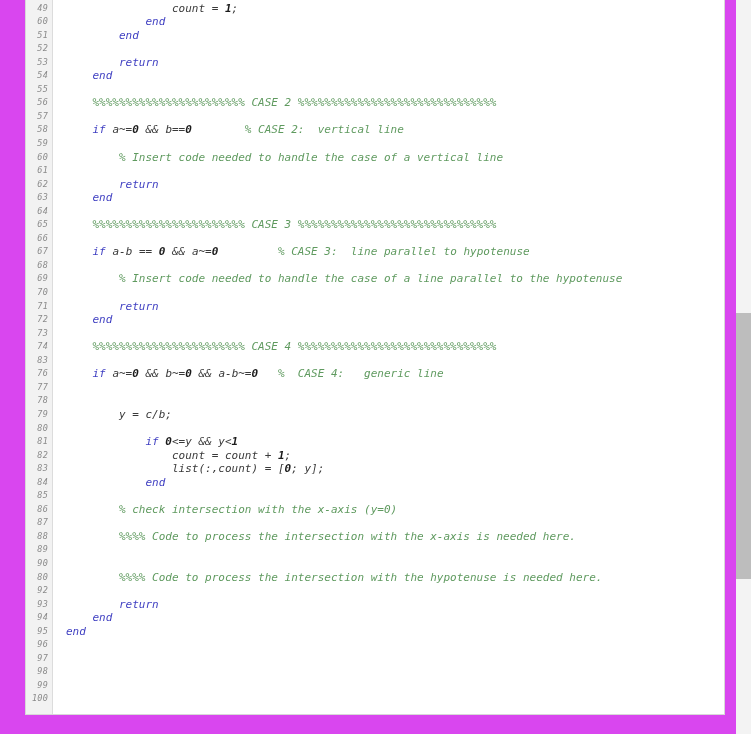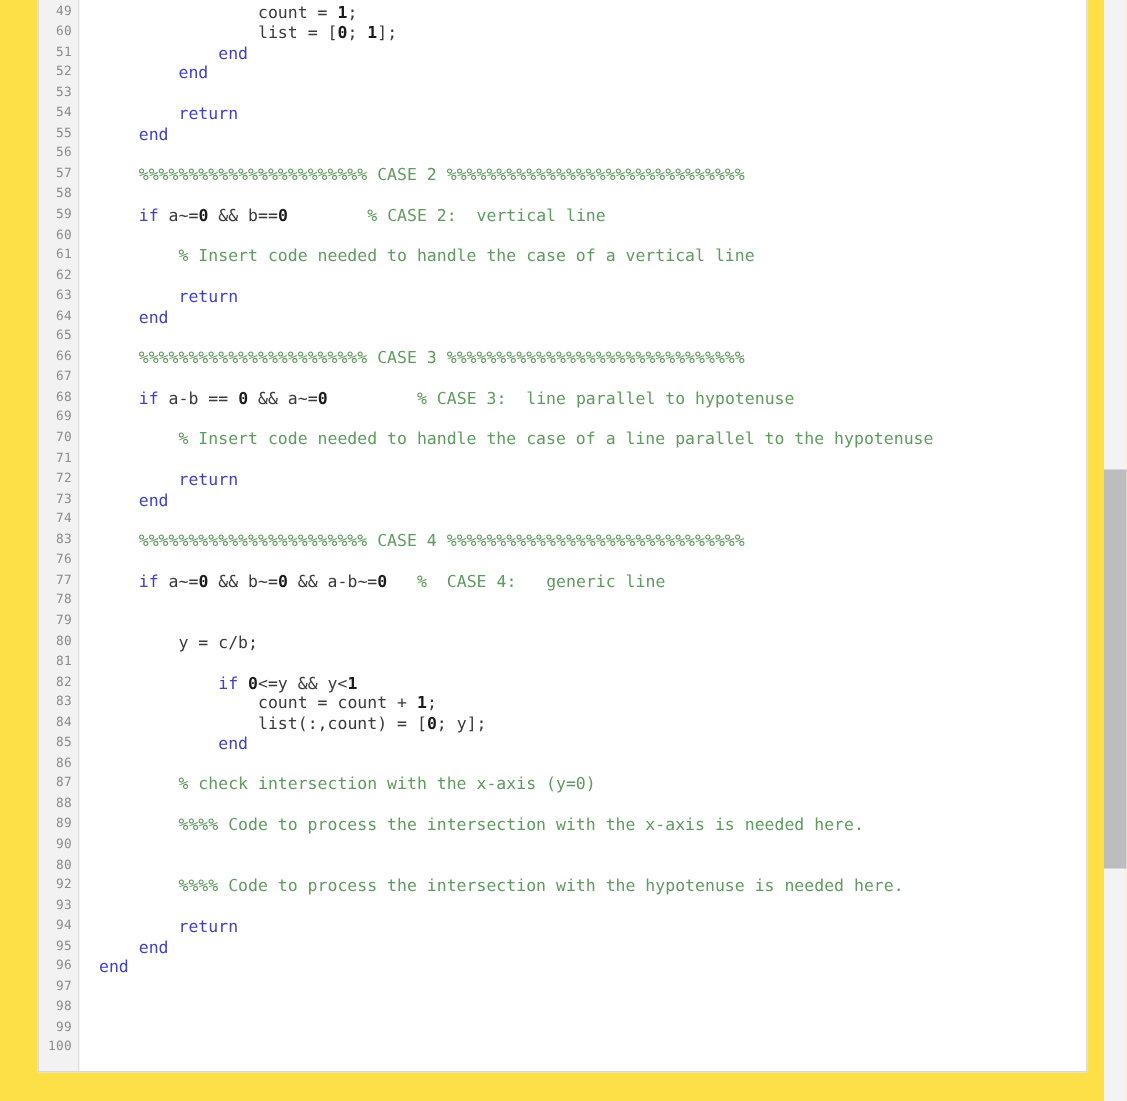--- a/index.html
+++ b/index.html
@@ -11,21 +11,22 @@
     width: 751px;
     height: 734px;
     overflow: hidden;
     font-family: "DejaVu Sans Mono", "Liberation Mono", monospace;
   }
 
   #page {
     position: relative;
     width: 751px;
     height: 734px;
-    background: #fde047;
+    background: #d946ef;
+    font-style: italic;
   }
 
   
   #code-block {
     position: absolute;
     left: 25px;
     top: -12px;
     width: 700px;
     height: 727px;
     box-sizing: border-box;
@@ -156,21 +157,20 @@
         <div class="ln">96</div>
         <div class="ln">97</div>
         <div class="ln">98</div>
         <div class="ln">99</div>
         <div class="ln">100</div>
       </div>
 
     <div id="code-lines">
         <div class="cl">               </div>
         <div class="cl">                <span class="pln">count</span> <span class="op">=</span> <span class="num">1</span><span class="op">;</span></div>
-        <div class="cl">                <span class="pln">list</span> <span class="op">=</span> <span class="op">[</span><span class="num">0</span><span class="op">;</span> <span class="num">1</span><span class="op">];</span></div>
         <div class="cl">            <span class="kw">end</span></div>
         <div class="cl">        <span class="kw">end</span></div>
         <div class="cl">&nbsp;</div>
         <div class="cl">        <span class="kw">return</span></div>
         <div class="cl">    <span class="kw">end</span></div>
         <div class="cl">&nbsp;</div>
         <div class="cl">    <span class="cmt">%%%%%%%%%%%%%%%%%%%%%%% CASE 2 %%%%%%%%%%%%%%%%%%%%%%%%%%%%%%</span></div>
         <div class="cl">&nbsp;</div>
         <div class="cl">    <span class="kw">if</span> <span class="pln">a</span><span class="op">~=</span><span class="num">0</span> <span class="op">&amp;&amp;</span> <span class="pln">b</span><span class="op">==</span><span class="num">0</span>        <span class="cmt">% CASE 2:  vertical line</span></div>
         <div class="cl">&nbsp;</div>

